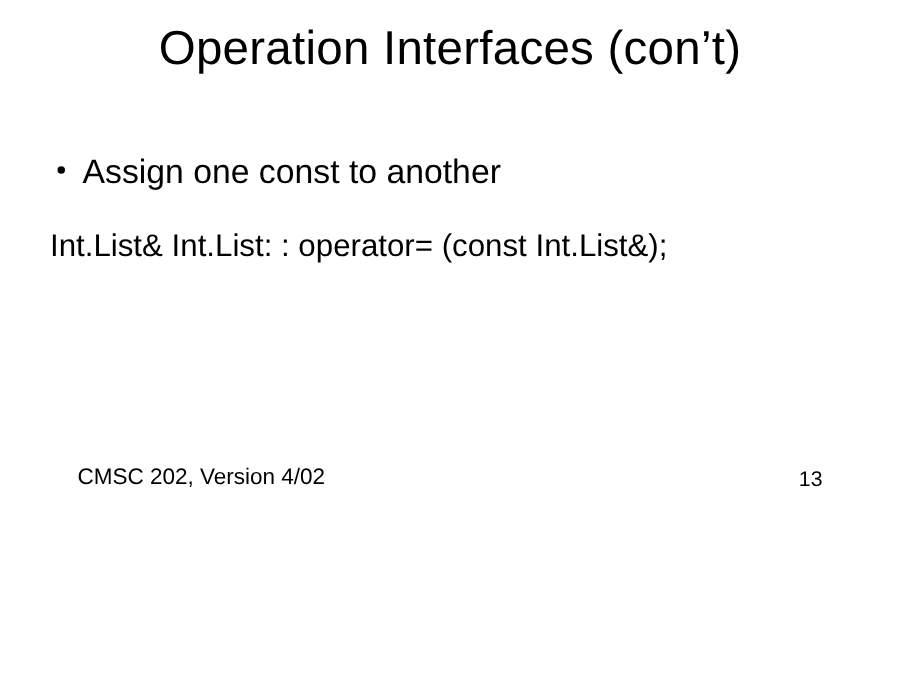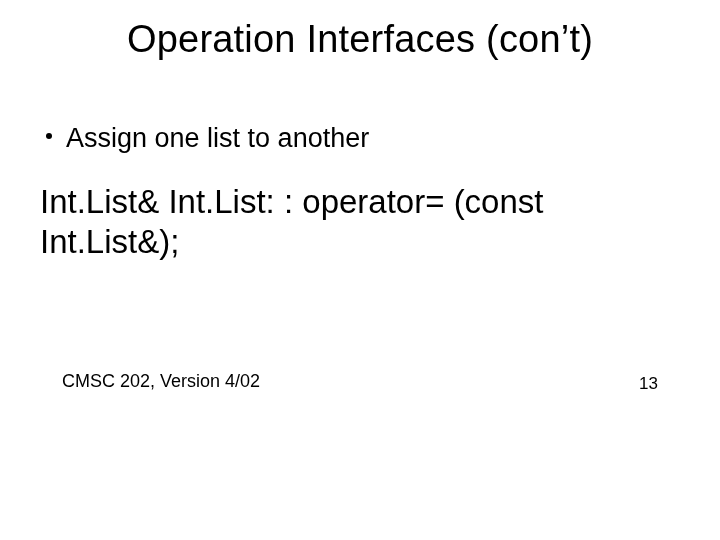--- a/index.html
+++ b/index.html
@@ -49,21 +49,21 @@
     top: -2px;
   }
   .bullet-text {
     vertical-align: middle;
   }
   .code-line {
     position: absolute;
     top: 182px;
     left: 40px;
     right: 40px;
-    font-size: 33px;
+    font-size: 25px;
     line-height: 1.2;
     font-family: Arial, Helvetica, sans-serif;
   }
   .footer-left {
     position: absolute;
     left: 62px;
     bottom: 28px;
     font-size: 18px;
   }
   .footer-right {
@@ -75,21 +75,21 @@
   }
 </style>
 </head>
 <body>
 
 <div class="slide">
 
   <div class="title">Operation Interfaces (con’t)</div>
 
   <div class="bullet-row">
-    <span class="bullet-dot"></span><span class="bullet-text">Assign one list to another</span>
+    <span class="bullet-dot"></span><span class="bullet-text">Assign one const to another</span>
   </div>
 
   <div class="code-line">Int.List&amp; Int.List: : operator= (const Int.List&amp;);</div>
 
   <div class="footer-left">CMSC 202, Version 4/02</div>
 
   <div class="footer-right">13</div>
 
 </div>
 

